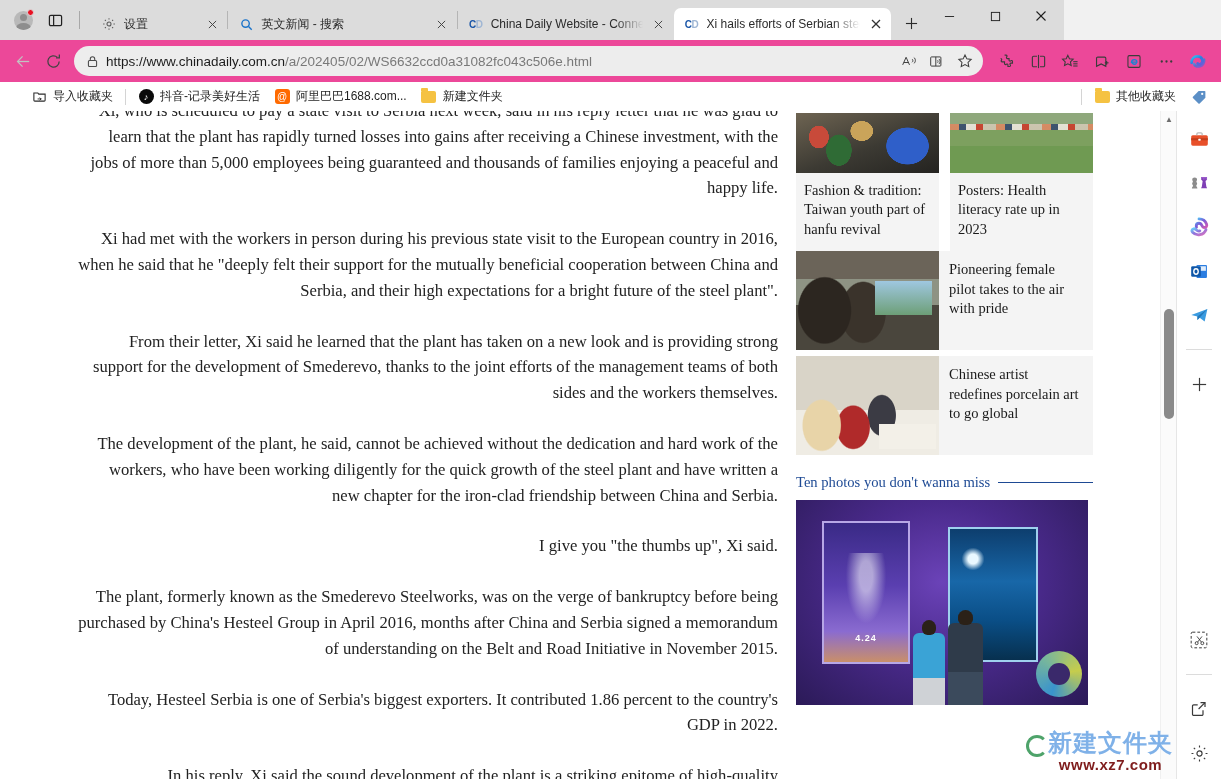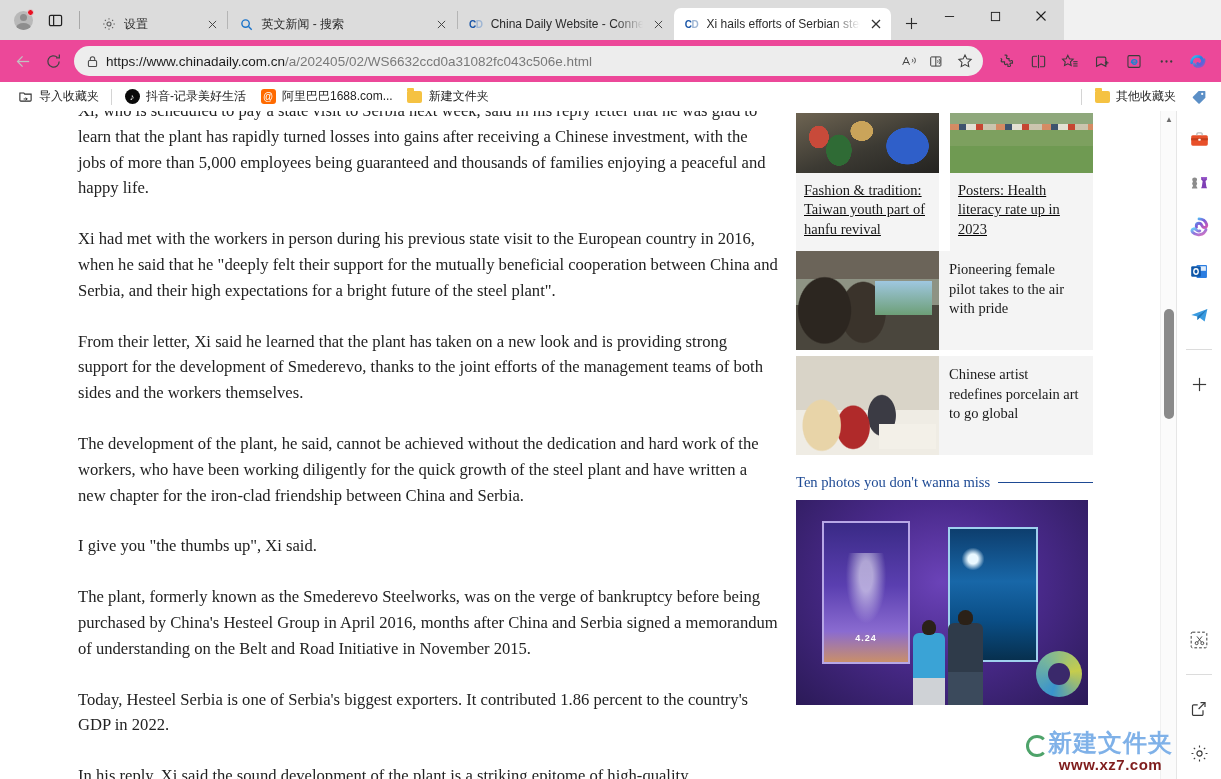--- a/index.html
+++ b/index.html
@@ -96,21 +96,21 @@
     flex:1 1 auto; font-size:13.5px; color:#797979; white-space:nowrap; overflow:hidden;
     padding-left: 2px;
   }
   .url b { color:#1c1c1c; font-weight:normal; }
   .omni-act { width:28px; height:26px; display:flex; align-items:center; justify-content:center; color:#3c3c3c; flex:0 0 auto;}
   .tool-btn { width:30px; height:30px; border-radius:4px; display:flex; align-items:center; justify-content:center; color:#3c3c3c; flex:0 0 auto; margin-left:2px;}
 
   
   .bookmarks {
     position:absolute; top:82px; left:0; width:1221px; height:29px;
-    background:#ffffff; display:flex; align-items:center; padding-left:10px; font-size:12px; color:#1f1f1f;
+    background:#ffffff; display:flex; align-items:center; padding-left:24px; font-size:12px; color:#1f1f1f;
   }
   .bm {
     display:flex; align-items:center; gap:6px; padding: 3px 7px; border-radius:4px; white-space:nowrap;
   }
   .bm-sep { width:1px; height:16px; background:#d4d4d4; margin: 0 5px; }
   .bm-spacer { margin-left:auto; }
   .ico16 { width:16px; height:16px; flex:0 0 auto; display:flex; align-items:center; justify-content:center; }
   .folder-ico {
     width:15px; height:12px; background:#f5c242; border-radius:1px 2px 2px 2px; position:relative;
   }
@@ -129,31 +129,31 @@
   .page {
     position:absolute; top:0; left:0; width:1160px; height:668px;
     background:#ffffff;
   }
   .content-wrap { display:flex; padding: 0 16px 0 0; }
   .article {
     width: 700px; margin-left: 78px; padding-top: 0px;
     font-family: "Liberation Serif", serif;
     font-size: 16.6px; line-height: 25.8px; color: #222222;
   }
-  .article p { margin: 0 0 25px 0; }
+  .article p { margin: 0 0 25px 0; text-align: right; }
   .article p.clipped-top { margin-top: -13px; }
   .article p.last-clip { margin-bottom: 0; }
 
   .sidebar {
     width: 297px; margin-left: 18px; padding-top: 2px;
     font-family: "Liberation Serif", serif;
   }
   .card-row { display:flex; gap: 11px; }
   .card {
-    width: 143px; background:#f4f4f4;text-decoration:underline;
+    width: 143px; background:#f4f4f4;
   }
   .card .thumb { width:143px; height:60px; overflow:hidden; position:relative; }
   .card .cap {
     padding: 8px 8px 12px 8px; font-size: 14.5px; line-height: 19.4px; color:#1a1a1a;
   }
   .sec-head {
     display:flex; align-items:center; gap:8px; margin: 19px 0 9px 0;
   }
   .sec-head .t { color:#1e4a94; font-size:14.6px; white-space:nowrap; }
   .sec-head .rule { flex:1 1 auto; height:1px; background:#1e4a94; }

